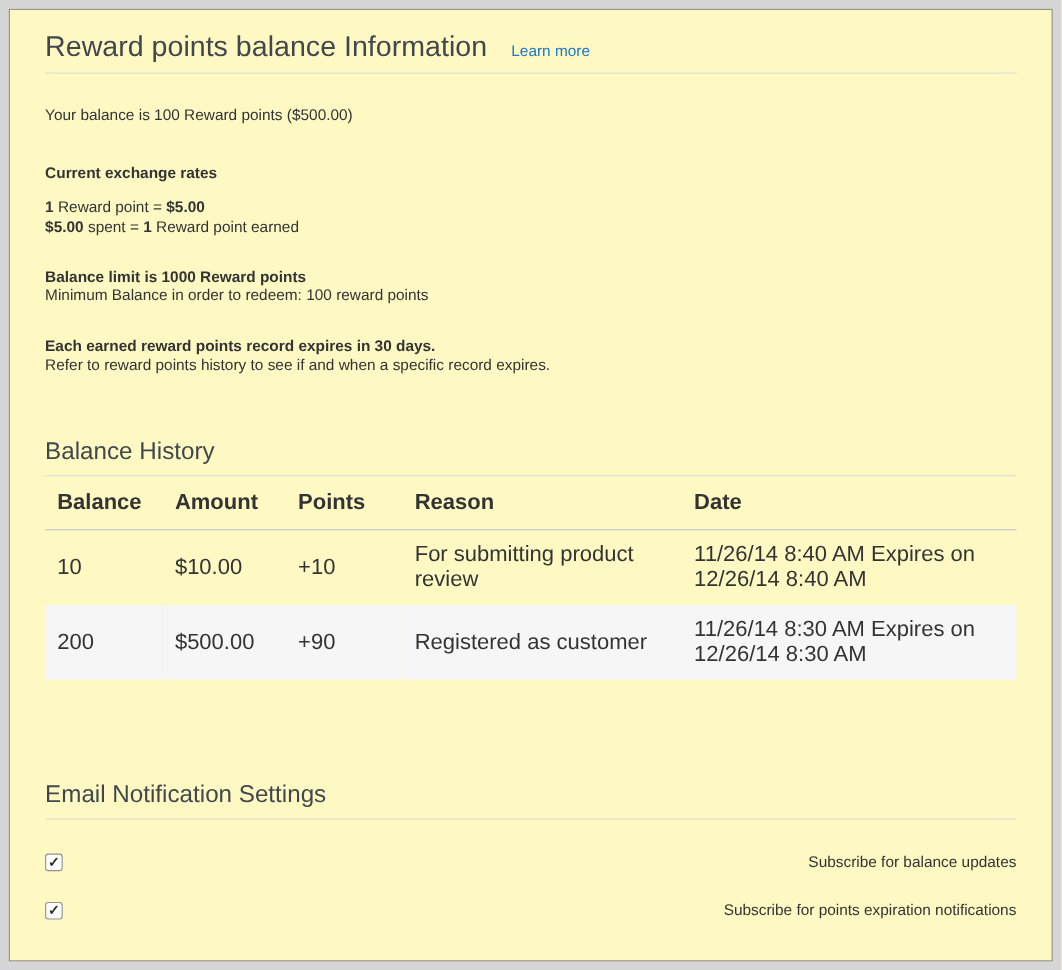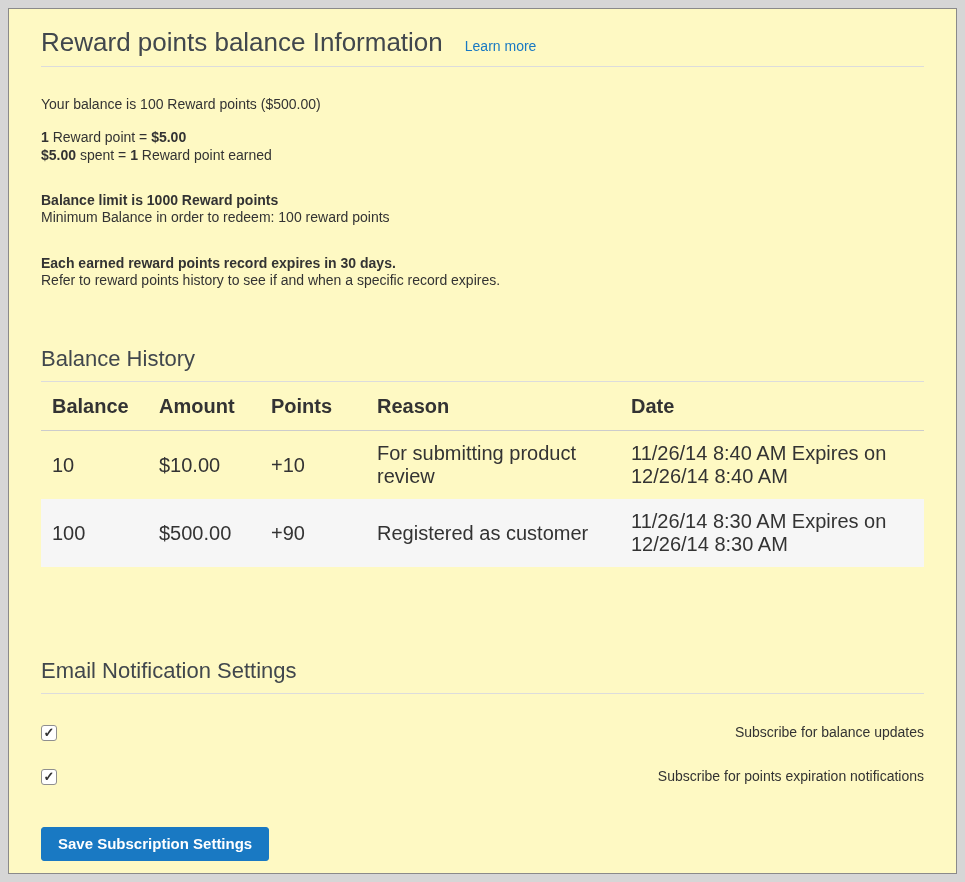--- a/index.html
+++ b/index.html
@@ -150,20 +150,21 @@
 
 <div class="card">
 
   <div class="page-header">
     <h1>Reward points balance Information</h1>
     <a class="link" href="#">Learn more</a>
   </div>
 
   <p class="balance-summary">Your balance is 100 Reward points ($500.00)</p>
 
+  <p class="bold-line mt-exchange">Current exchange rates</p>
 
   <div class="rates">
     <div class="rate-line"><b>1</b><span> Reward point = </span><b>$5.00</b></div>
     <div class="rate-line"><b>$5.00</b><span> spent = </span><b>1</b><span> Reward point earned</span></div>
   </div>
 
   <p class="bold-line mt-limit">Balance limit is 1000 Reward points</p>
   <p class="plain-line mt-min">Minimum Balance in order to redeem: 100 reward points</p>
 
   <p class="bold-line mt-expiry">Each earned reward points record expires in 30 days.</p>
@@ -183,21 +184,21 @@
       </thead>
       <tbody>
         <tr>
           <td>10</td>
           <td>$10.00</td>
           <td>+10</td>
           <td>For submitting product review</td>
           <td>11/26/14 8:40 AM Expires on 12/26/14 8:40 AM</td>
         </tr>
         <tr class="zebra">
-          <td>100</td>
+          <td>200</td>
           <td>$500.00</td>
           <td>+90</td>
           <td>Registered as customer</td>
           <td>11/26/14 8:30 AM Expires on 12/26/14 8:30 AM</td>
         </tr>
       </tbody>
     </table>
   </div>
 
   <div class="section-email">

